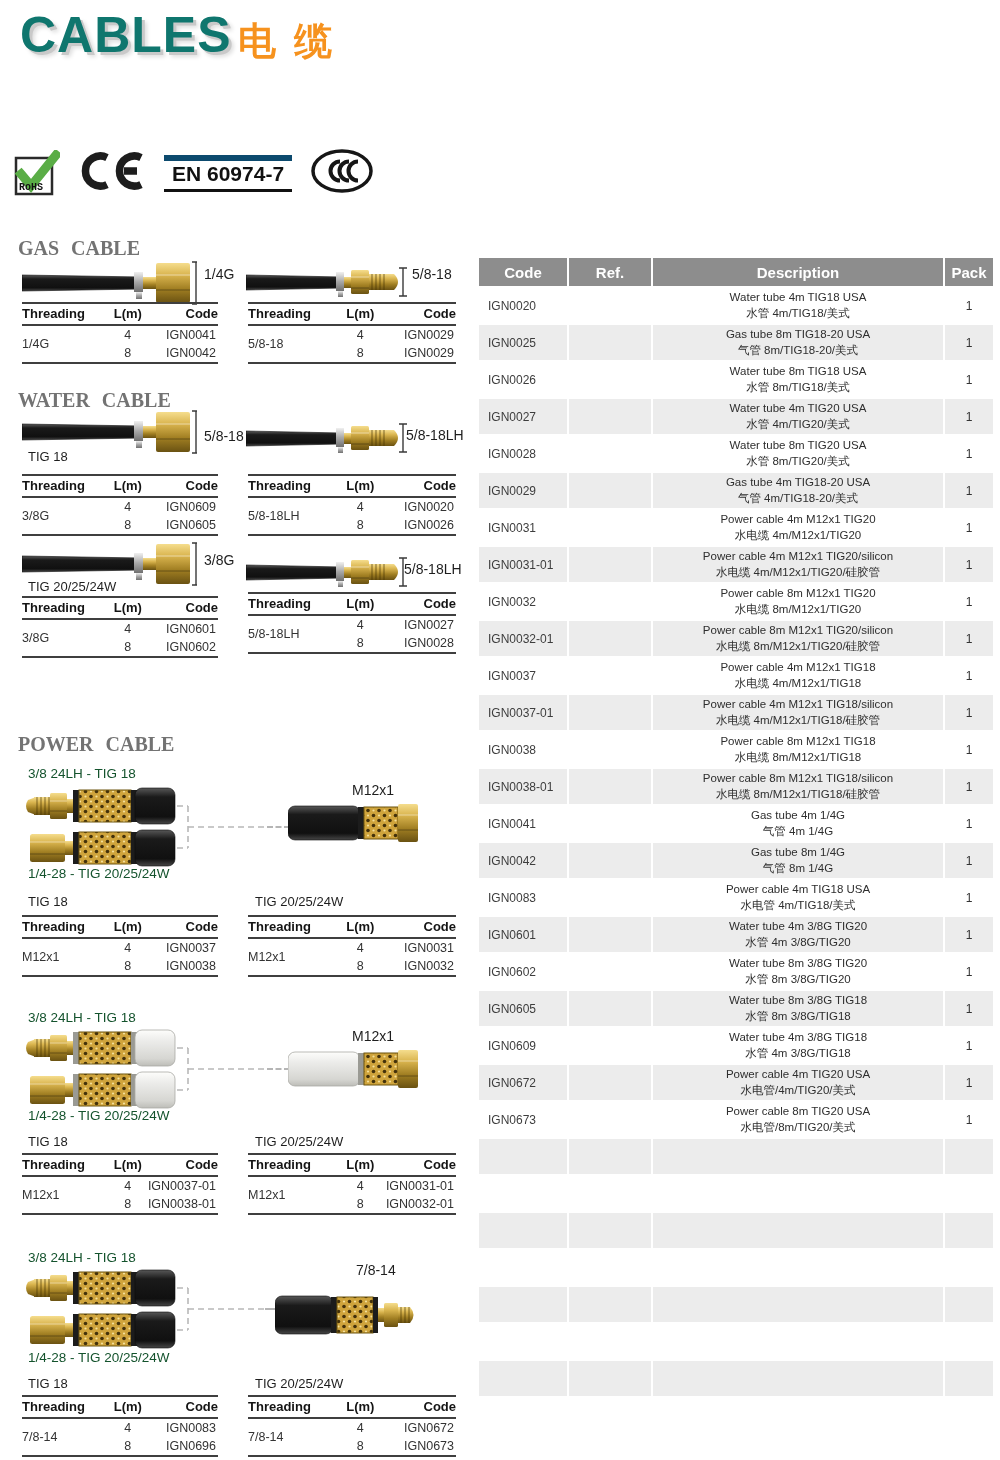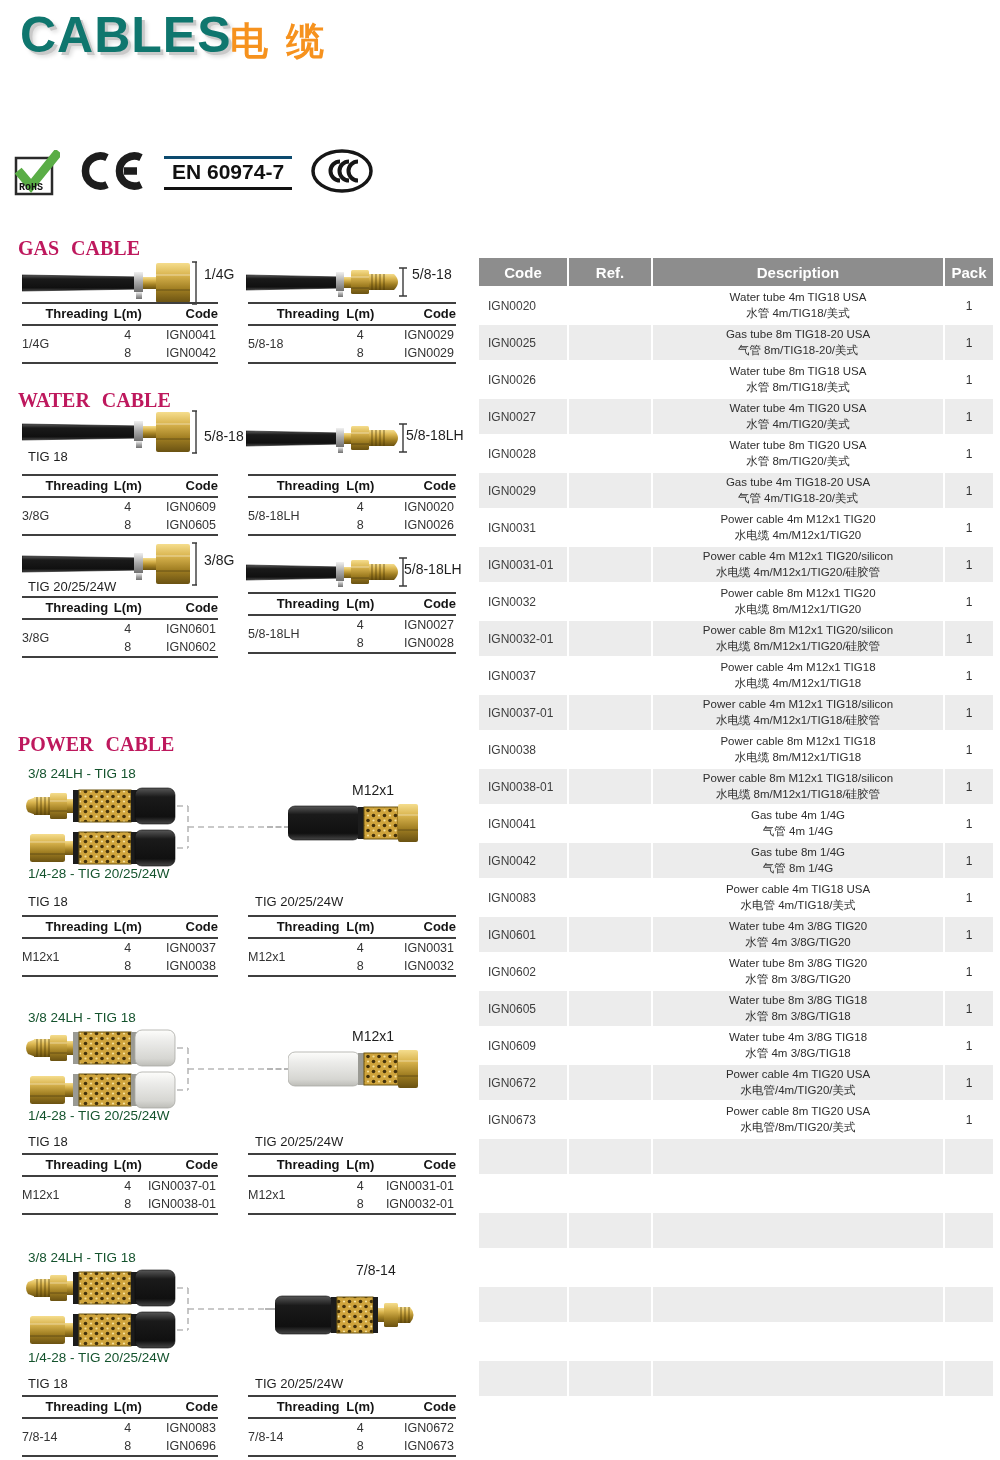--- a/index.html
+++ b/index.html
@@ -7,35 +7,35 @@
         font-family:"Liberation Sans",sans-serif;color:#222;}
   .abs{position:absolute;}
   
   #title-en{font-size:50px;font-weight:900;color:#0f766e;letter-spacing:1px;
             text-shadow:3px 3px 0 #c9c9c9, 5px 5px 4px #dedede;}
   #title-zh{font-size:38px;font-weight:bold;color:#f6921e;letter-spacing:18px;}
   
   #certs{display:flex;align-items:center;gap:18px;}
   .rohs{position:relative;width:46px;height:46px;font-family:Liberation Mono, monospace;}
   .rohs-label{position:absolute;left:5px;bottom:3px;font-size:10px;font-weight:bold;color:#111;}
-  .en-badge{border-top:3px solid #0c4a6e;border-bottom:3px solid #111;padding:1px 8px 3px;
+  .en-badge{border-top:6px solid #0c4a6e;border-bottom:3px solid #111;padding:1px 8px 3px;
             font-size:21px;font-weight:bold;color:#111;}
   
   .sec-heading{font-family:"Liberation Serif",serif;font-weight:bold;font-size:20px;
-               word-spacing:7px;color:#be185d;}
+               word-spacing:7px;color:#737373;}
   .fit-label{font-size:14px;color:#1e1e1e;}
   .model-label{font-size:13px;color:#1e1e1e;}
   .grp-label{font-size:13.5px;color:#14532d;}
   
   .mini-host{}
   table.mini{width:100%;border-collapse:collapse;border-top:2px solid #3f3f3f;
              border-bottom:2px solid #3f3f3f;}
   table.mini th{font-size:13px;font-weight:bold;color:#141414;padding:2px 0 3px;
                 border-bottom:2px solid #3f3f3f;}
-  table.mini th:nth-child(1){text-align:right;width:44%;}
+  table.mini th:nth-child(1){text-align:left;width:44%;}
   table.mini th:nth-child(2){text-align:center;width:20%;}
   table.mini th:nth-child(3){text-align:right;width:36%;}
   table.mini td{font-size:12.5px;color:#333;padding:1px 0;height:16px;}
   table.mini td.thr{text-align:left;vertical-align:middle;}
   table.mini td.len{text-align:center;}
   table.mini td.code{text-align:right;padding-right:2px;}
   
   table.catalog{border-collapse:separate;border-spacing:2px;table-layout:fixed;}
   table.catalog th{background:#8d8d8d;color:#fff;font-size:15px;font-weight:bold;
                    height:26px;text-align:center;}
@@ -85,21 +85,21 @@
         <rect width="11" height="10" fill="#cfa43c"></rect>
         <circle cx="3" cy="2.5" r="1.8" fill="#43310a"></circle>
         <circle cx="8.5" cy="7.5" r="1.8" fill="#43310a"></circle>
         <circle cx="8.5" cy="2.5" r="1.1" fill="#f4e09a"></circle>
         <circle cx="3" cy="7.5" r="1.1" fill="#f4e09a"></circle>
       </pattern>
     </defs>
   </svg>
 
   <span class="abs" id="title-en" style="left:20px;top:6px">CABLES</span>
-  <span class="abs" id="title-zh" style="left:230px;top:16px">电缆</span>
+  <span class="abs" id="title-zh" style="left:238px;top:16px">电缆</span>
 
   <div class="abs" id="certs" style="left:14px;top:148px">
     <div class="rohs">
       <svg width="46" height="46" viewBox="0 0 46 46">
         <rect x="2" y="8" width="36" height="36" fill="none" stroke="#2a2a2a" stroke-width="2.5"></rect>
         <path d="M7 24 L17 36 L42 5" fill="none" stroke="#5aad46" stroke-width="9" stroke-linecap="square"></path>
       </svg>
       <span class="rohs-label">RoHS</span>
     </div>
     <div>

